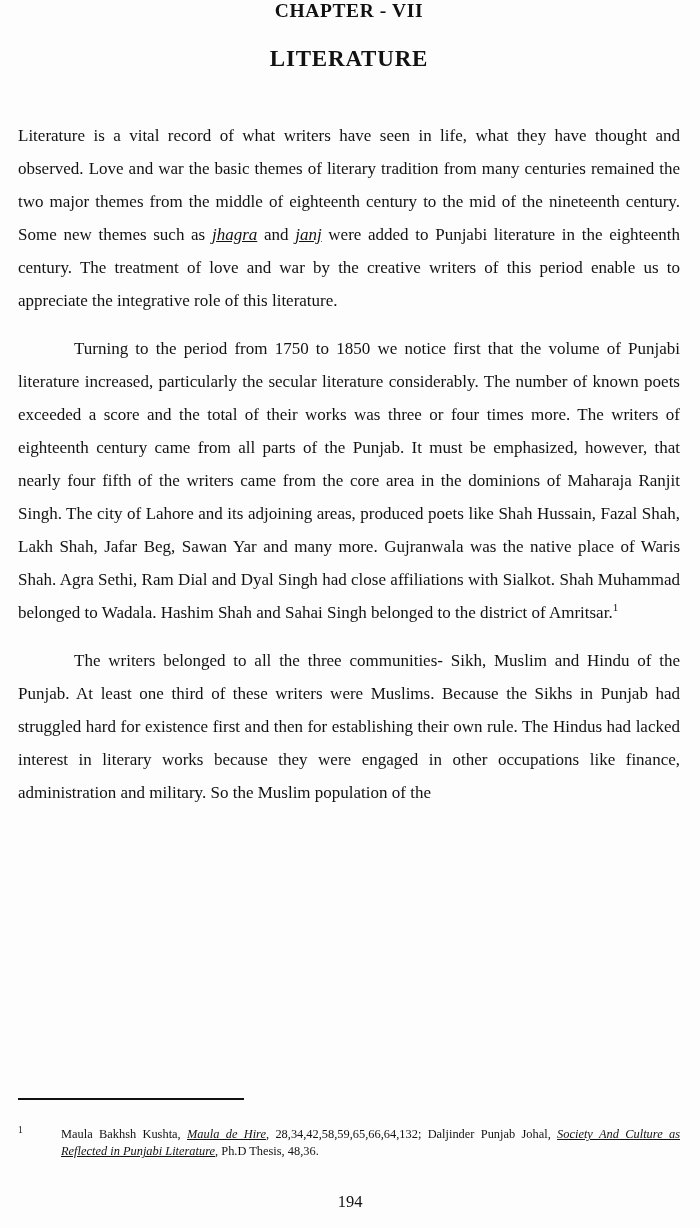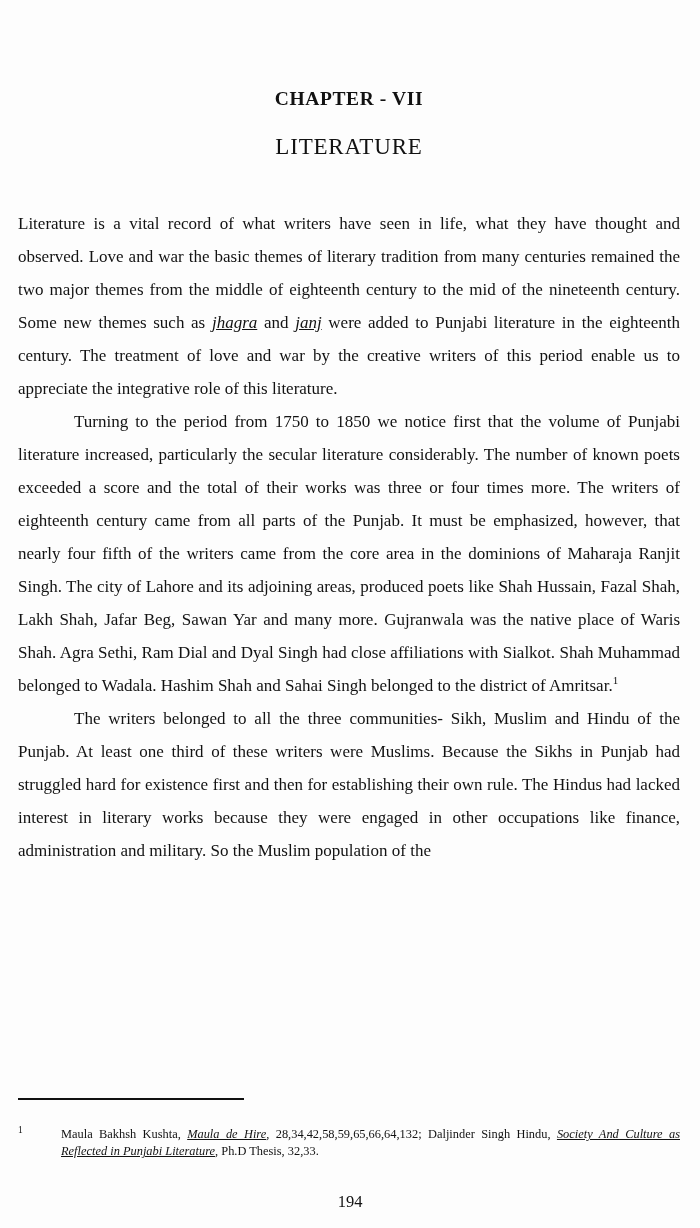--- a/index.html
+++ b/index.html
@@ -23,45 +23,44 @@
     left: 18px;
     top: 0;
     width: 662px;
   }
   .chapter-heading {
     text-align: center;
     font-weight: bold;
     font-size: 19.5px;
     letter-spacing: 0.6px;
     margin: 0;
-    padding-top: 88px;
     line-height: 1.1;
   }
   .doc-title {
     text-align: center;
-    font-weight: normal;
+    font-weight: bold;
     font-size: 23px;
     letter-spacing: 0.8px;
     margin: 0;
     padding-top: 25px;
     line-height: 1.1;
   }
   .body-block {
     padding-top: 47px;
   }
   p.para {
     margin: 0;
     font-size: 17px;
     line-height: 33px;
     text-align: justify;
     text-justify: inter-word;
     hyphens: none;
   }
   p.para + p.para {
-    margin-top: 0;
+    margin-top: 15px;
   }
   p.para.indented {
     text-indent: 56px;
   }
   .it {
     font-style: italic;
     text-decoration: underline;
   }
   sup.fn-ref {
     font-size: 11px;
@@ -117,18 +116,18 @@
     <div class="body-block">
         <p class="para"><span>Literature is a vital record of what writers have seen in life, what they have thought and observed. Love and war the basic themes of literary tradition from many centuries remained the two major themes from the middle of eighteenth century to the mid of the nineteenth century. Some new themes such as </span><span class="it">jhagra</span><span> and </span><span class="it">janj</span><span> were added to Punjabi literature in the eighteenth century. The treatment of love and war by the creative writers of this period enable us to appreciate the integrative role of this literature.</span></p>
         <p class="para indented"><span>Turning to the period from 1750 to 1850 we notice first that the volume of Punjabi literature increased, particularly the secular literature considerably. The number of known poets exceeded a score and the total of their works was three or four times more. The writers of eighteenth century came from all parts of the Punjab. It must be emphasized, however, that nearly four fifth of the writers came from the core area in the dominions of Maharaja Ranjit Singh. The city of Lahore and its adjoining areas, produced poets like Shah Hussain, Fazal Shah, Lakh Shah, Jafar Beg, Sawan Yar and many more. Gujranwala was the native place of Waris Shah. Agra Sethi, Ram Dial and Dyal Singh had close affiliations with Sialkot. Shah Muhammad belonged to Wadala. Hashim Shah and Sahai Singh belonged to the district of Amritsar.</span><sup class="fn-ref">1</sup></p>
         <p class="para indented"><span>The writers belonged to all the three communities- Sikh, Muslim and Hindu of the Punjab. At least one third of these writers were Muslims. Because the Sikhs in Punjab had struggled hard for existence first and then for establishing their own rule. The Hindus had lacked interest in literary works because they were engaged in other occupations like finance, administration and military. So the Muslim population of the</span></p>
       </div>
 
   </div>
 
   <div class="footnote-area">
     <div class="footnote-rule"></div>
-  <div class="footnote-item"><span class="footnote-num">1</span><span>Maula Bakhsh Kushta, </span><span class="it">Maula de Hire</span><span>, 28,34,42,58,59,65,66,64,132; Daljinder Singh Hindu, </span><span class="it">Society And Culture as Reflected in Punjabi Literature</span><span>, Ph.D Thesis, 32,33.</span></div>
+  <div class="footnote-item"><span class="footnote-num">1</span><span>Maula Bakhsh Kushta, </span><span class="it">Maula de Hire</span><span>, 28,34,42,58,59,65,66,64,132; Daljinder Punjab Johal, </span><span class="it">Society And Culture as Reflected in Punjabi Literature</span><span>, Ph.D Thesis, 48,36.</span></div>
     </div>
 
   <div class="page-number">194</div>
 
 </div>
 
 </body></html>

